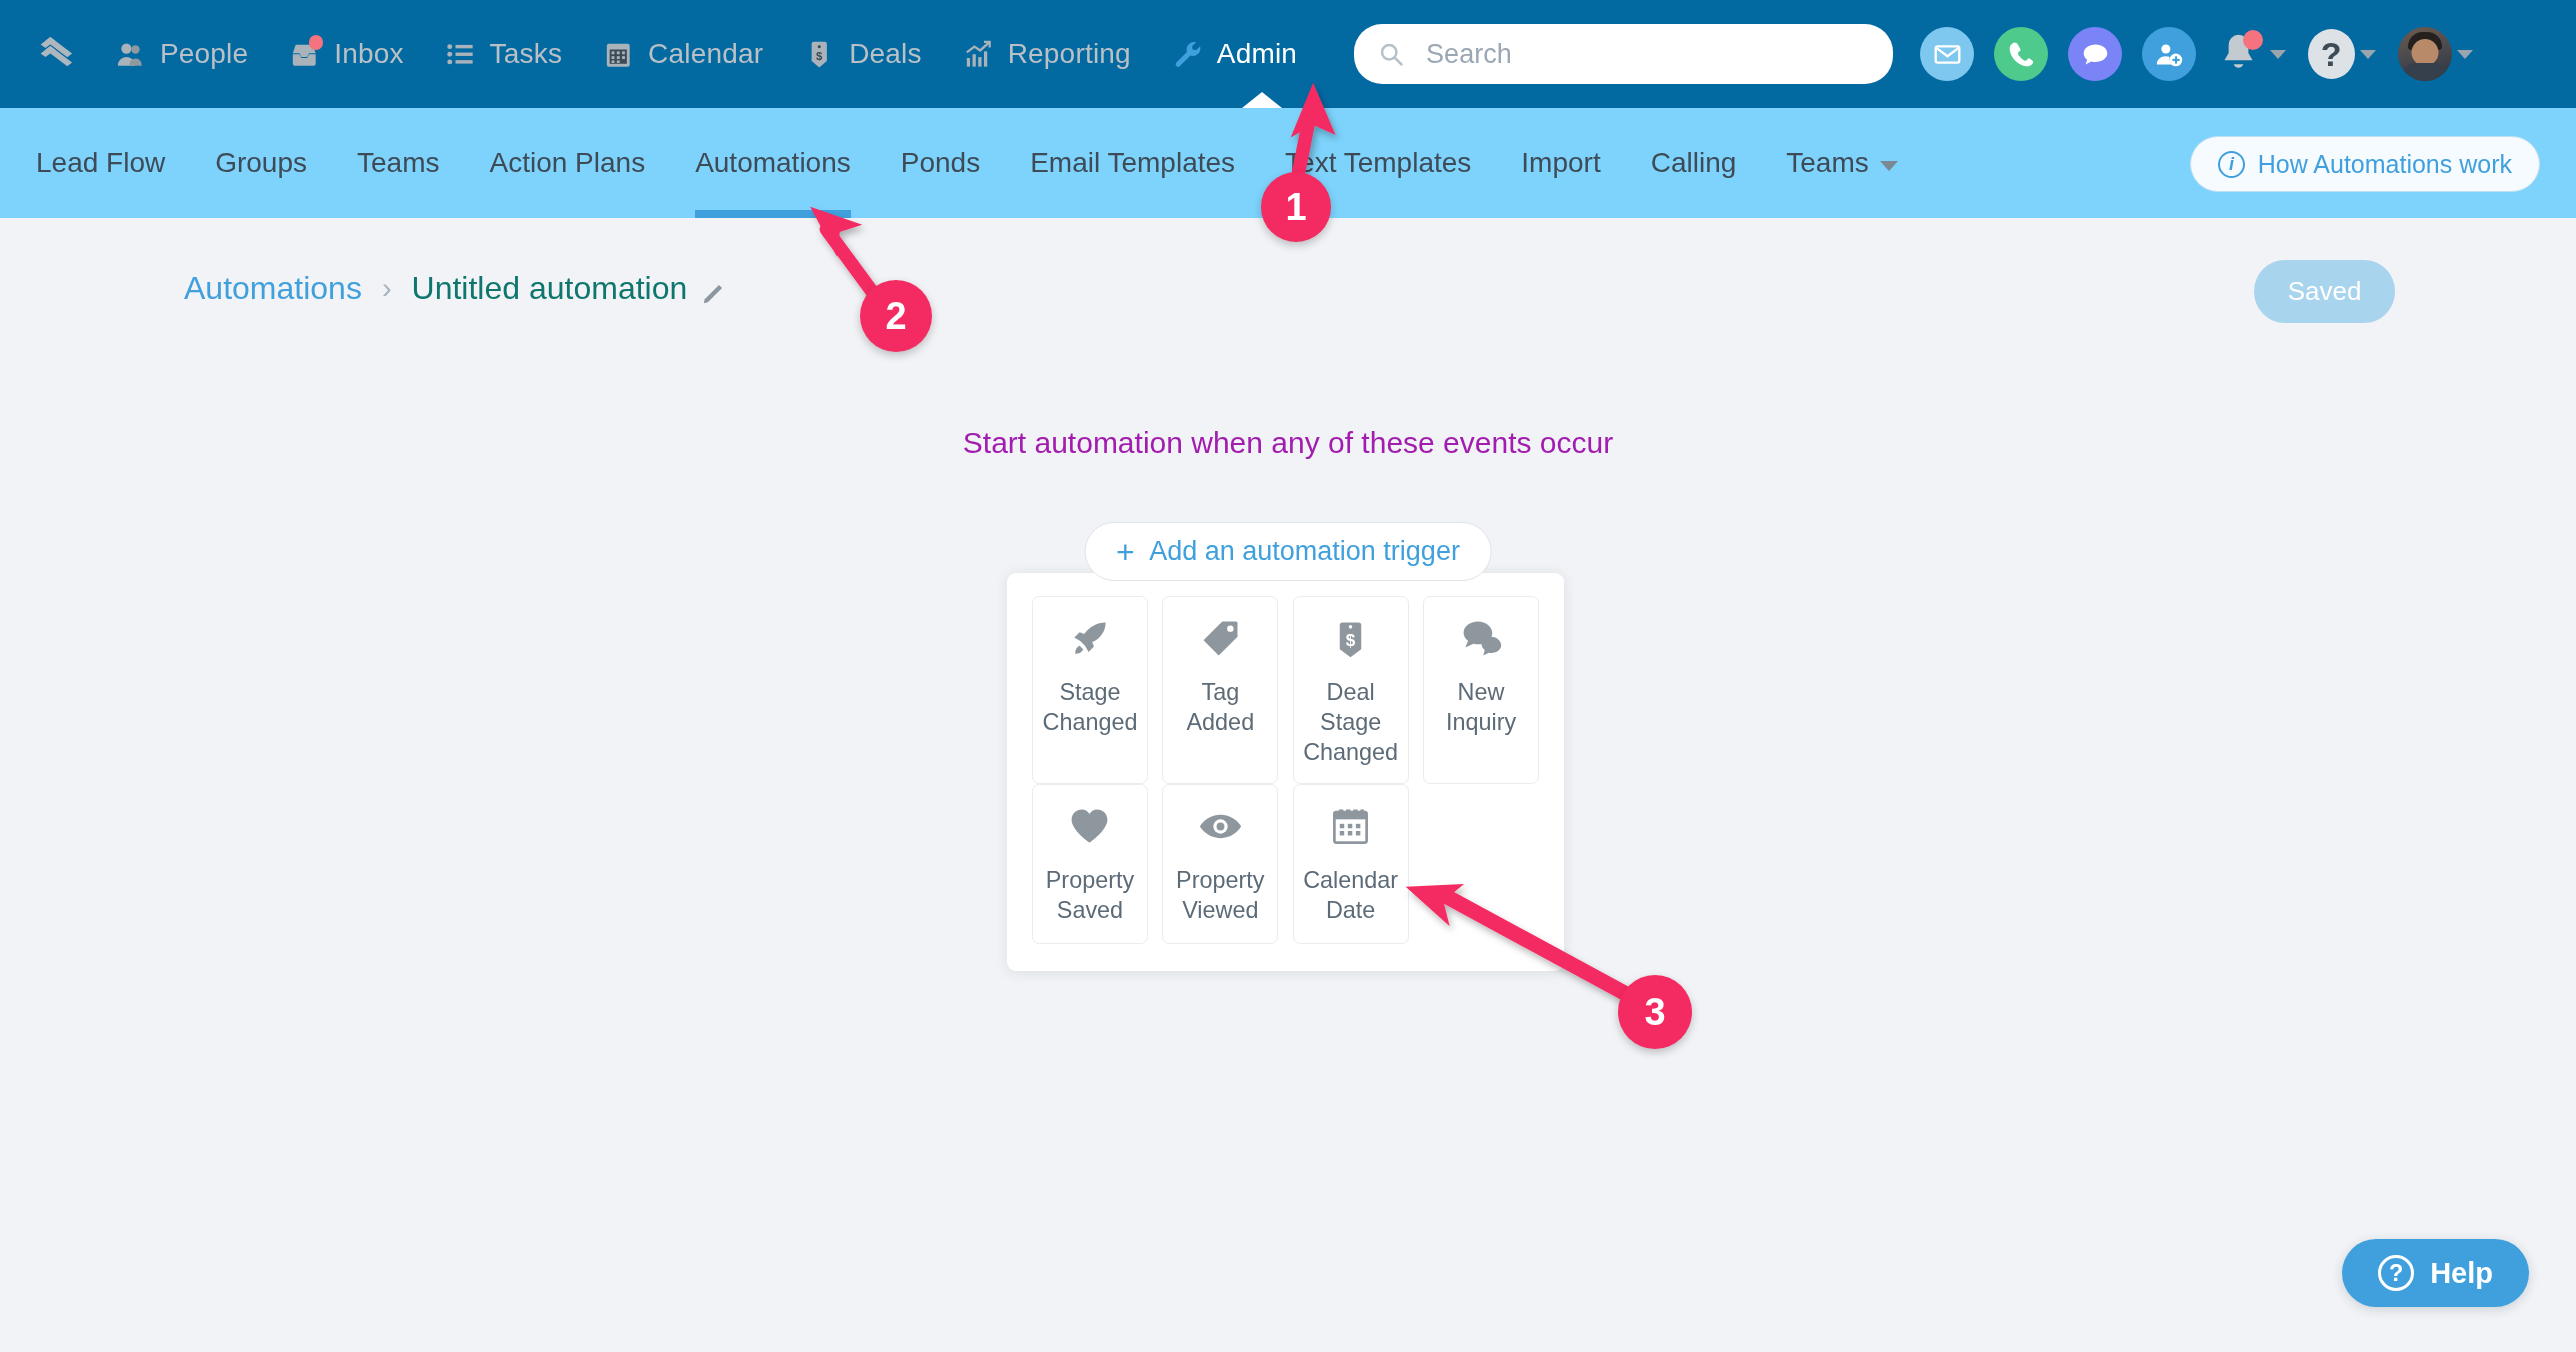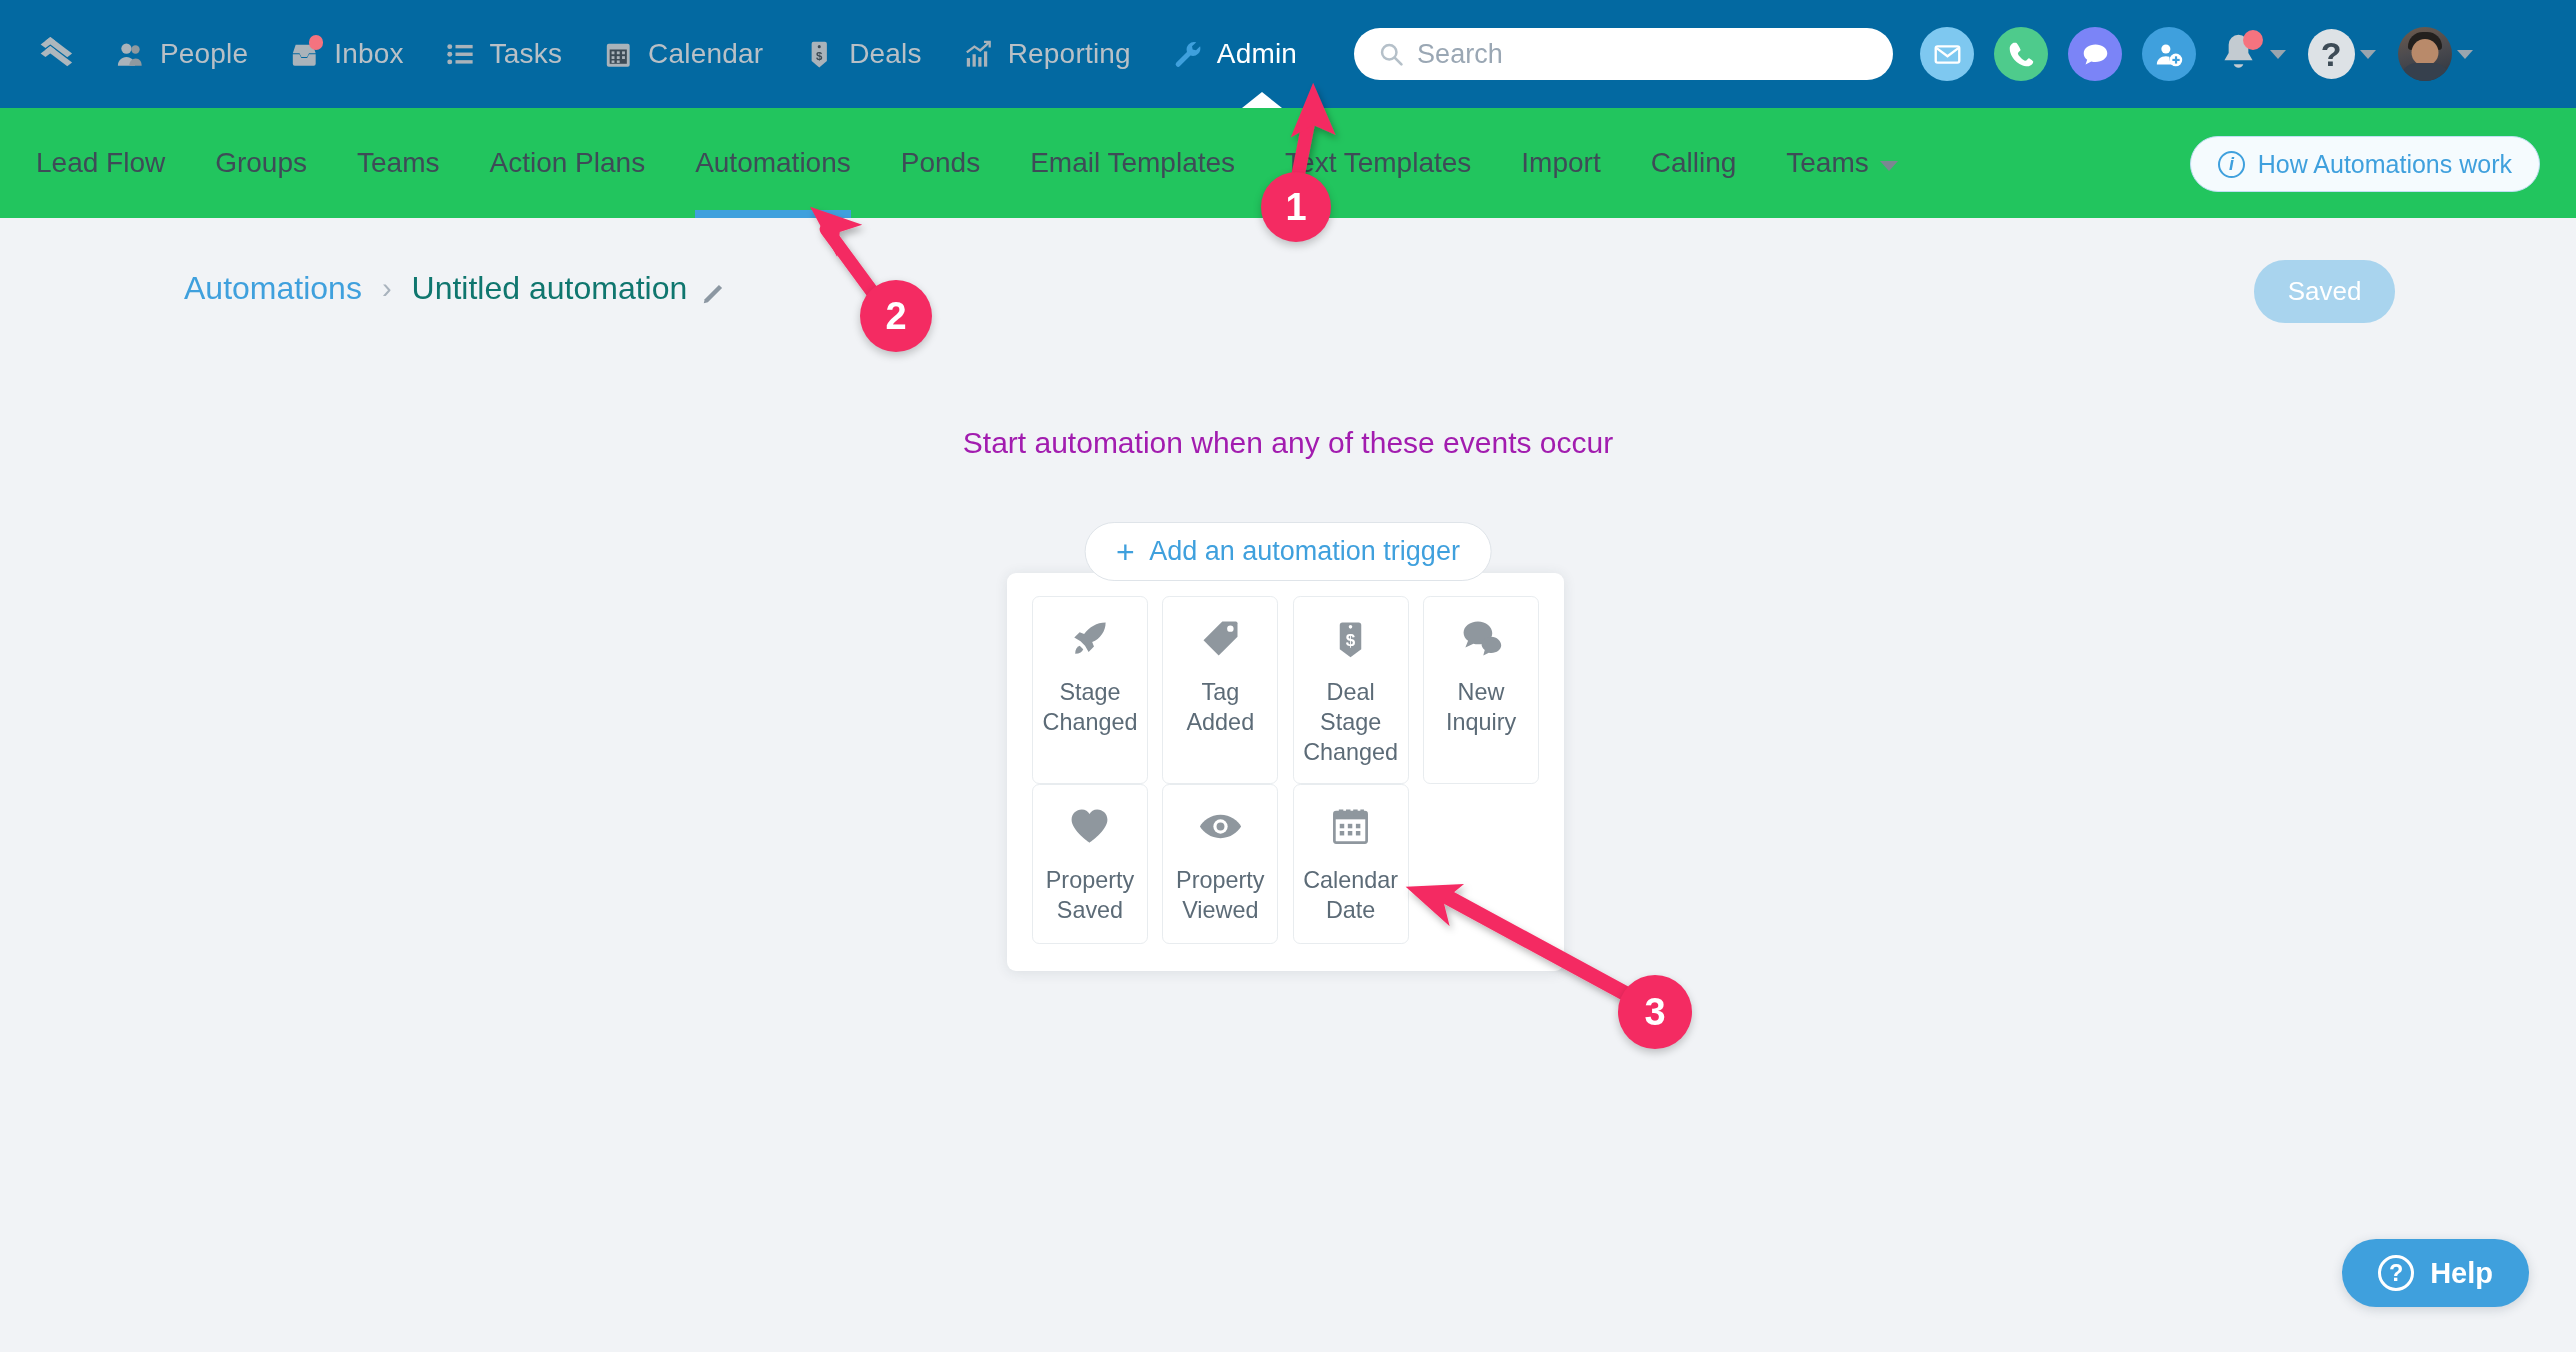--- a/index.html
+++ b/index.html
@@ -51,23 +51,24 @@
     position: absolute; bottom: 0; left: 50%;
     margin-left: 7.2px;
     width: 0; height: 0;
     border-left: 20px solid transparent;
     border-right: 20px solid transparent;
     border-bottom: 16px solid #ffffff;
   }
 
   
   .searchbox {
-    width: 539px; height: 52px; background: #fff; border-radius: 28px;
+    width: 539px; height: 60px; background: #fff; border-radius: 28px;
     display: flex; align-items: center; padding: 0 23.4px; margin-left: 16px;
     flex: none;
+    gap: 9px;
   }
   .searchbox .sico { width: 27px; height: 27px; flex: none; margin-right: 12.6px; }
   .searchbox input {
     border: none; outline: none; background: transparent;
     font-family: "Liberation Sans", sans-serif;
     font-size: 27px; color: #4a5560; width: 100%;
   }
   .searchbox input::placeholder { color: #9aa7b4; }
 
   
@@ -106,21 +107,21 @@
     width:34px; height:18px; border-radius:17px 17px 3.6px 3.6px; background:#23201e;
   }
   .avatar .body {
     position:absolute; left:50%; bottom:0; transform:translateX(-50%);
     width:49px; height:18px; border-radius:16px 16px 0 0; background:#36404d;
   }
 
   
   .subnav {
     position: absolute; top: 108px; left: 0; width: 2576px; height: 110px;
-    background: #22c55e;
+    background: #7dd3fc;
     display: flex; align-items: center;
   }
   .subnav-inner { display: flex; align-items: center; height: 100%; padding-left: 36px; }
   .subtab {
     position: relative; height: 100%;
     display: flex; align-items: center;
     font-size: 28px; color: #3e4b57; margin-right: 50px; cursor: pointer;
     white-space: nowrap;
   }
   .subtab .underline {

